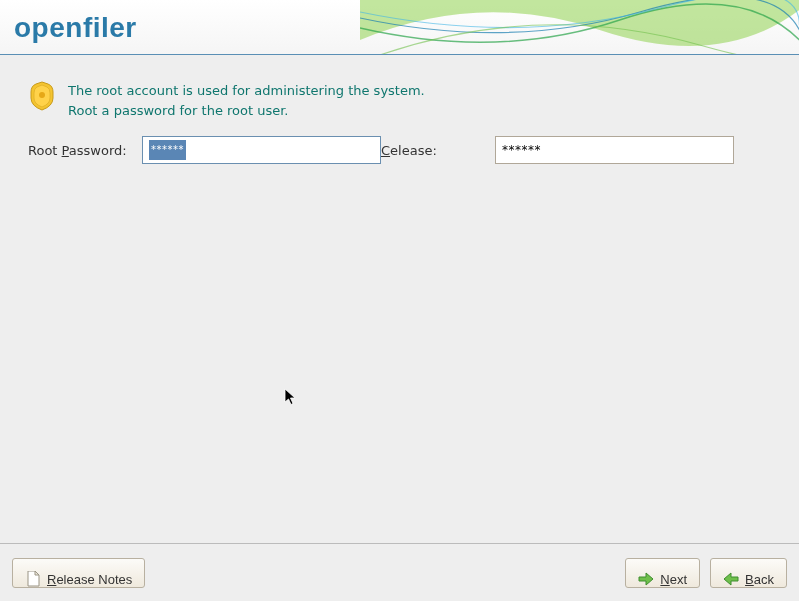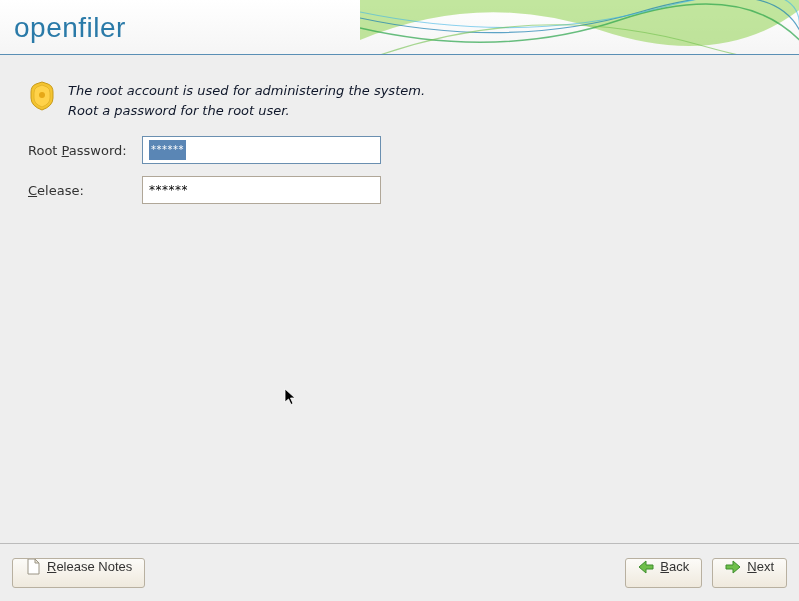--- a/index.html
+++ b/index.html
@@ -15,21 +15,21 @@
   .header-wave {
     position: absolute;
     top: 0; right: 0; width: 55%; height: 55px;
     pointer-events: none;
   }
   .logo {
     position: absolute;
     left: 14px;
     top: 12px;
     font-size: 28px;
-    font-weight: normal;
+    font-weight: bold;
     letter-spacing: 0.5px;
     color: #2a7aa8;
     font-family: Arial, sans-serif;
   }
   
   .content {
     position: absolute;
     top: 55px; left: 0; right: 0; bottom: 58px;
     padding: 26px 28px;
     background: #eeeeee;
@@ -38,23 +38,23 @@
   .intro-row {
     display: flex;
     align-items: flex-start;
     gap: 12px;
     margin-bottom: 16px;
   }
   .badge-icon {
     width: 28px; height: 30px;
     flex: 0 0 28px;
   }
-  .intro-text { line-height: 1.5; color: #0f172a; font-size: 13px; font-style: italic; }
-  
-  .form-rows { display: flex; flex-direction: column; gap: 12px; }
+  .intro-text { line-height: 1.5; color: #0f766e; font-size: 13px; }
+  
+  .form-rows { display: flex; flex-direction: row; gap: 0; }
   .form-row {
     display: flex;
     align-items: center;
   }
   .form-label {
     width: 114px;
     font-size: 13px;
     color: #333;
   }
   .u { text-decoration: underline; }
@@ -94,21 +94,21 @@
     height: 58px;
     border-top: 1px solid #bbb;
     background: #eeeeee;
     display: flex;
     align-items: center;
     padding: 0 12px;
   }
   .footer-spacer { flex: 1; }
   .btn {
     display: inline-flex;
-    align-items: flex-start;
+    align-items: flex-end;
     gap: 6px;
     height: 30px;
     padding: 0 12px;
     border: 1px solid #b8b0a0;
     background: linear-gradient(to bottom, #fcfbf8, #efe9dd);
     border-radius: 3px;
     font-size: 13px;
     color: #333;
     cursor: pointer;
     margin-left: 10px;
@@ -177,30 +177,30 @@
         <path d="M2 0 L9 0 L13 4 L13 15 L2 15 Z" fill="#fff" stroke="#9a9485" stroke-width="1"></path>
         <path d="M9 0 L9 4 L13 4 Z" fill="#ece7da" stroke="#9a9485" stroke-width="1"></path>
       </svg>
     </span>
     <span><span class="u">R</span><span>elease Notes</span></span>
   </button>
   <div class="footer-spacer"></div>
   <button class="btn">
     <span class="ico">
       <svg width="16" height="14" viewBox="0 0 16 14">
+        <path d="M8 1 L15 7 L8 13 L8 9 L1 9 L1 5 L8 5 Z" fill="#6fbf4b" stroke="#3e8e2f" stroke-width="1"></path>
+      </svg>
+    </span>
+    <span><span class="u">N</span><span>ext</span></span>
+  </button>
+  <button class="btn">
+    <span class="ico">
+      <svg width="16" height="14" viewBox="0 0 16 14">
         <path d="M8 1 L1 7 L8 13 L8 9 L15 9 L15 5 L8 5 Z" fill="#6fbf4b" stroke="#3e8e2f" stroke-width="1"></path>
       </svg>
     </span>
     <span><span class="u">B</span><span>ack</span></span>
   </button>
-  <button class="btn">
-    <span class="ico">
-      <svg width="16" height="14" viewBox="0 0 16 14">
-        <path d="M8 1 L15 7 L8 13 L8 9 L1 9 L1 5 L8 5 Z" fill="#6fbf4b" stroke="#3e8e2f" stroke-width="1"></path>
-      </svg>
-    </span>
-    <span><span class="u">N</span><span>ext</span></span>
-  </button>
 </div>
 
 <svg class="cursor-ptr" viewBox="0 0 14 18">
   <path d="M1 1 L1 14 L4.5 11 L7 16.5 L9 15.5 L6.5 10 L11 10 Z" fill="#000" stroke="#fff" stroke-width="0.8"></path>
 </svg>
 
 </body></html>

